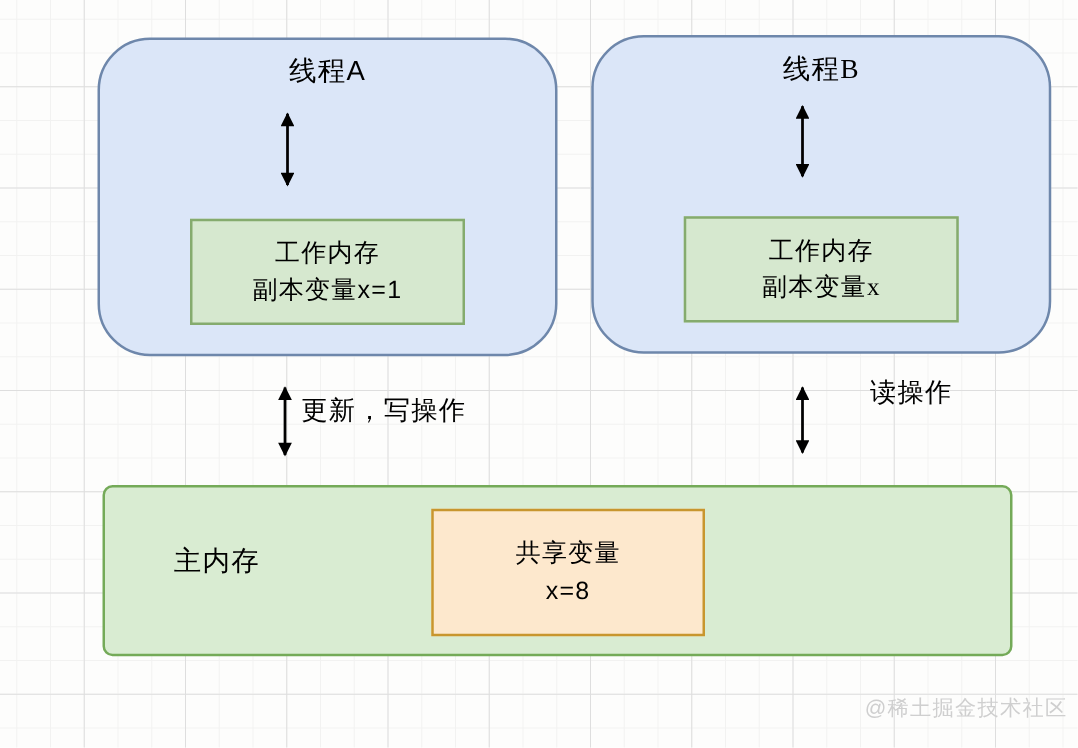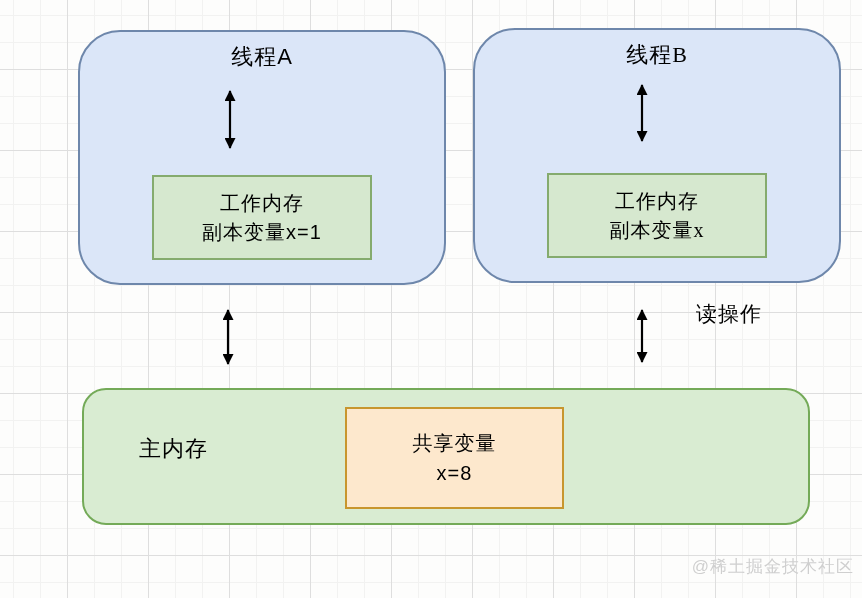--- a/index.html
+++ b/index.html
@@ -60,21 +60,21 @@
     text-align: center;
   }
   .main-memory {
     position: absolute;
     left: 82px;
     top: 388px;
     width: 728px;
     height: 137px;
     background: #d9ecd2;
     border: 2px solid #74aa58;
-    border-radius: 24px;
+    border-radius: 8px;
     box-sizing: border-box;
   }
   .main-memory-label {
     position: absolute;
     left: 55px;
     top: 44px;
     font-size: 22px;
     color: #000;
     letter-spacing: 1px;
   }
@@ -156,17 +156,18 @@
       <marker id="ah" viewBox="0 0 10 10" refX="9" refY="5" markerWidth="13" markerHeight="11" markerUnits="userSpaceOnUse" orient="auto-start-reverse">
         <path d="M 0 0 L 10 5 L 0 10 z" fill="#000"></path>
       </marker>
     </defs>
     <line x1="230" y1="91" x2="230" y2="148" stroke="#000" stroke-width="2.2" marker-start="url(#ah)" marker-end="url(#ah)"></line>
     <line x1="642" y1="85" x2="642" y2="141" stroke="#000" stroke-width="2.2" marker-start="url(#ah)" marker-end="url(#ah)"></line>
     <line x1="228" y1="310" x2="228" y2="364" stroke="#000" stroke-width="2.2" marker-start="url(#ah)" marker-end="url(#ah)"></line>
     <line x1="642" y1="310" x2="642" y2="362" stroke="#000" stroke-width="2.2" marker-start="url(#ah)" marker-end="url(#ah)"></line>
   </svg>
 
+  <div class="edge-label write">更新，写操作</div>
   <div class="edge-label read">读操作</div>
 
   <div class="watermark">@稀土掘金技术社区</div>
 
 </div>
 
 </body></html>

